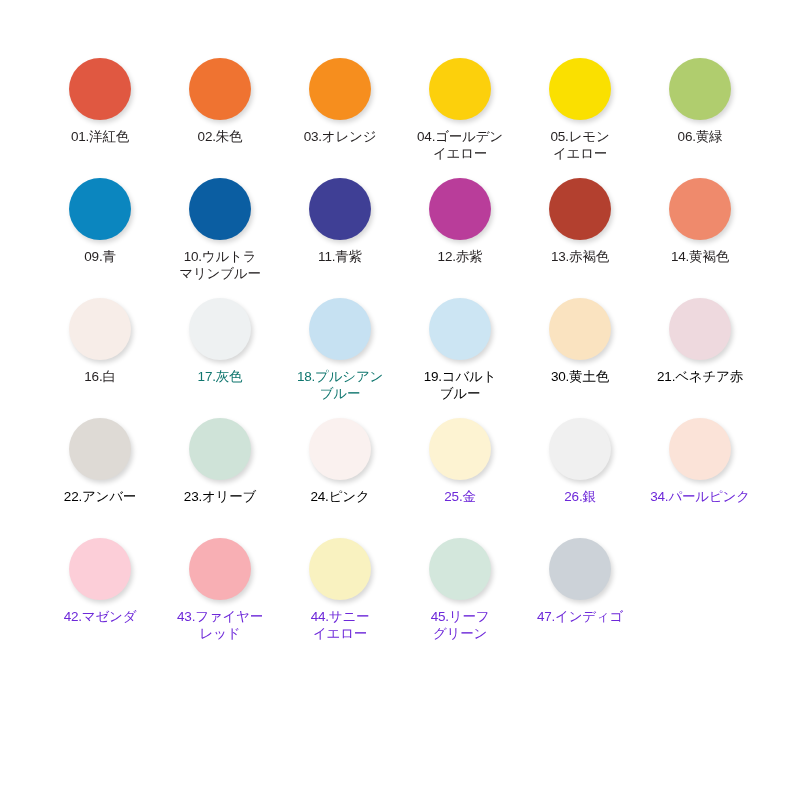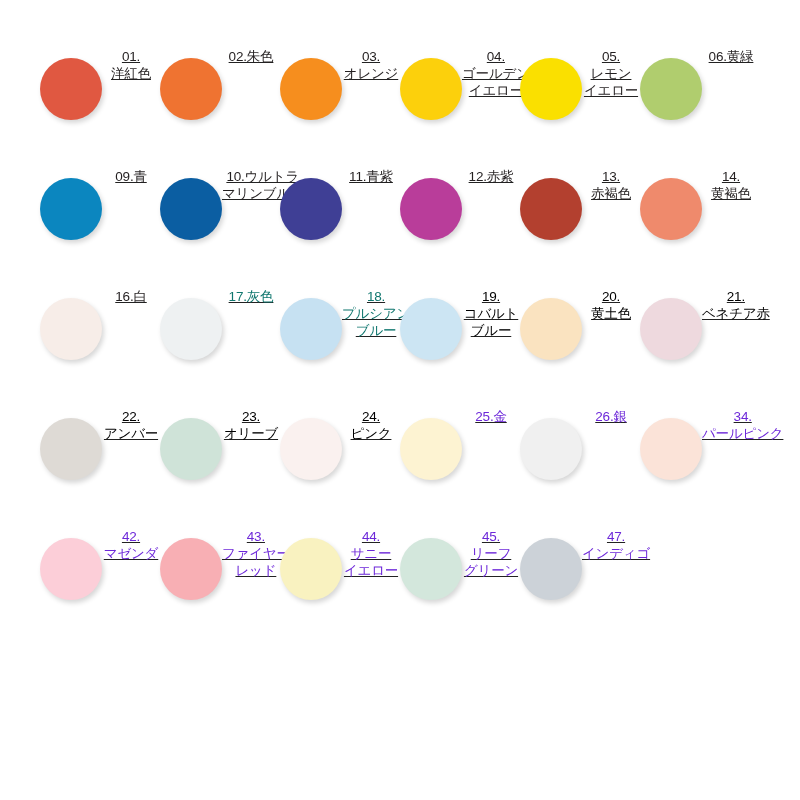--- a/index.html
+++ b/index.html
@@ -31,22 +31,22 @@
     grid-auto-rows: 120px;
     justify-content: center;
     align-content: start;
   }
 
   .swatch-cell {
     position: relative;
     width: 120px;
     height: 120px;
     display: flex;
-    flex-direction: row;
-    text-decoration: underline;
+    flex-direction: column;
+    align-items: center;
   }
 
   .swatch-dot {
     width: 62px;
     height: 62px;
     border-radius: 50%;
     margin-top: 18px;
     box-shadow: 2px 3px 5px rgba(0, 0, 0, 0.16);
     flex: none;
   }
@@ -137,21 +137,21 @@
         <div class="swatch-label ink-mid">18.プルシアン
 ブルー</div>
       </div>
       <div class="swatch-cell">
         <div class="swatch-dot" style="background: rgb(204, 229, 243);"></div>
         <div class="swatch-label ink-light">19.コバルト
 ブルー</div>
       </div>
       <div class="swatch-cell">
         <div class="swatch-dot" style="background: rgb(250, 227, 192);"></div>
-        <div class="swatch-label ink-light">20.黄土色</div>
+        <div class="swatch-label ink-light">30.黄土色</div>
       </div>
       <div class="swatch-cell">
         <div class="swatch-dot" style="background: rgb(238, 217, 222);"></div>
         <div class="swatch-label ink-light">21.ベネチア赤</div>
       </div>
       <div class="swatch-cell">
         <div class="swatch-dot" style="background: rgb(222, 218, 213);"></div>
         <div class="swatch-label ink-light">22.アンバー</div>
       </div>
       <div class="swatch-cell">

